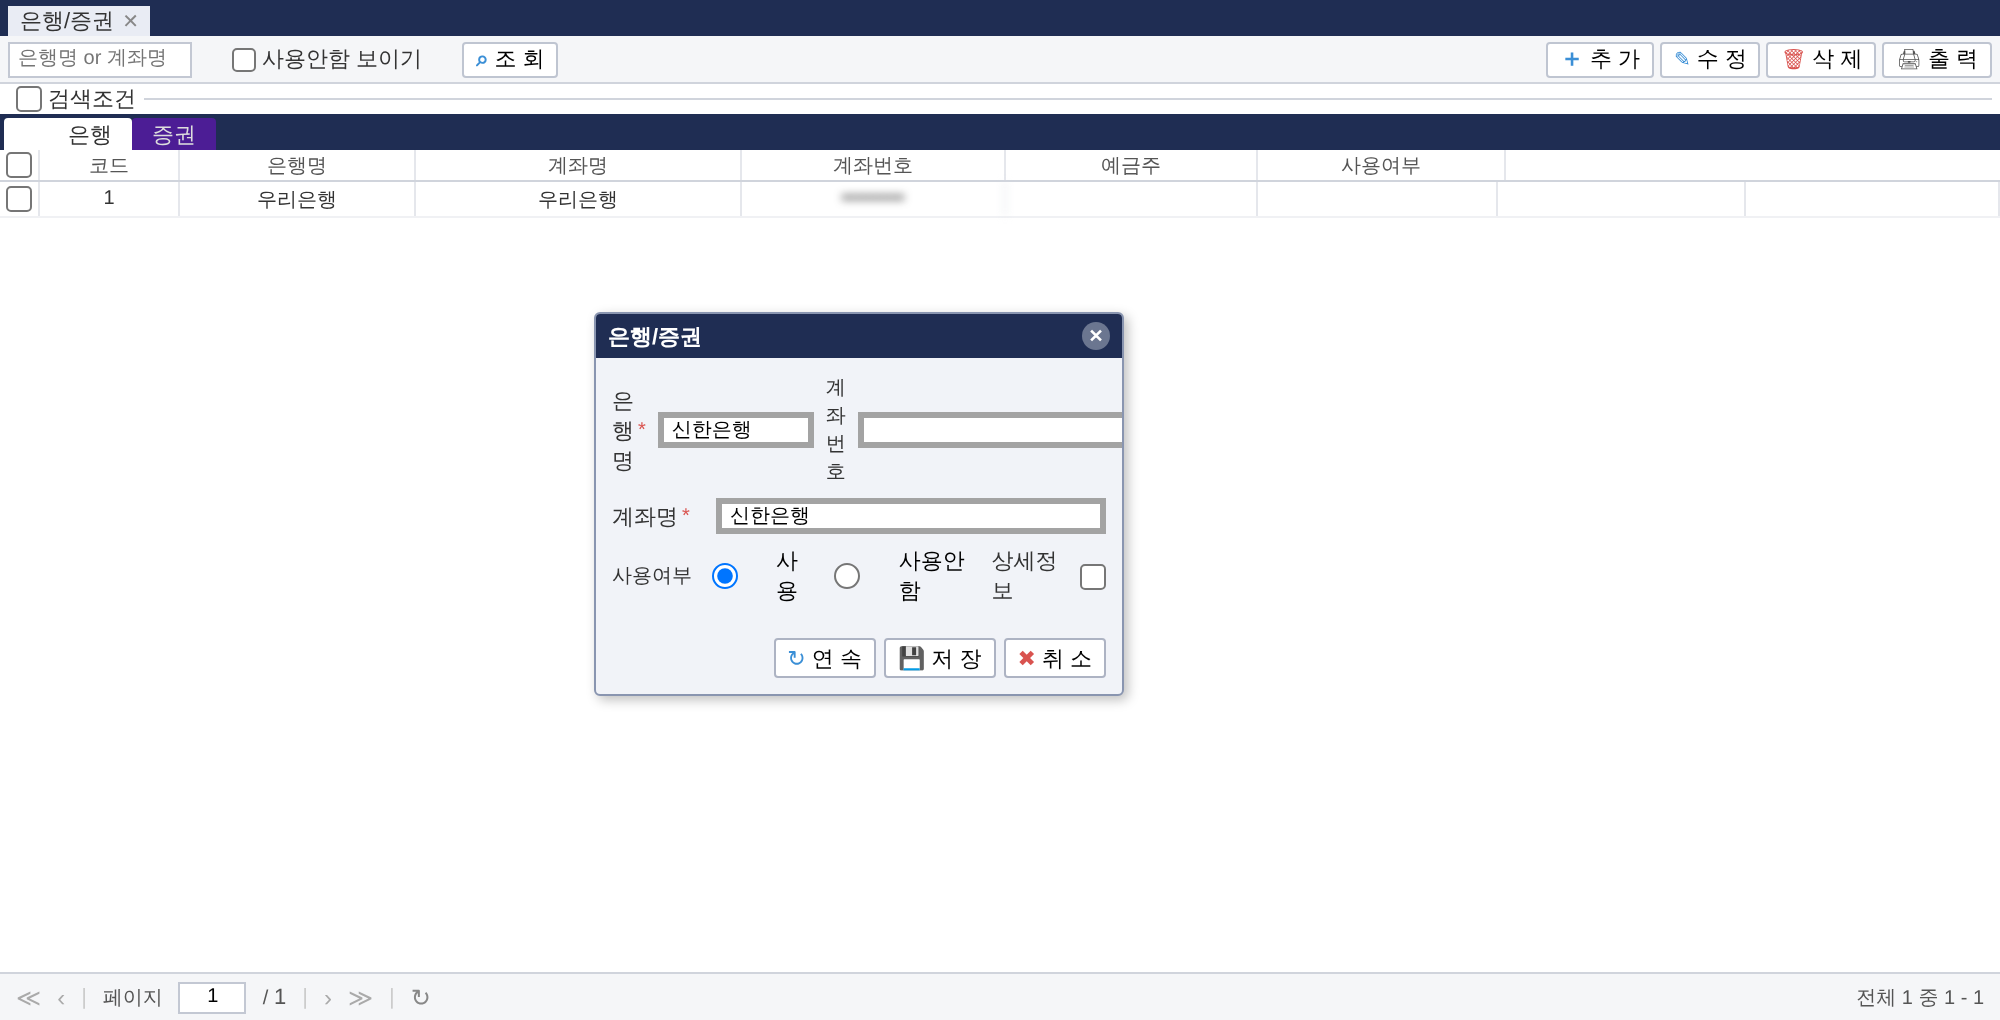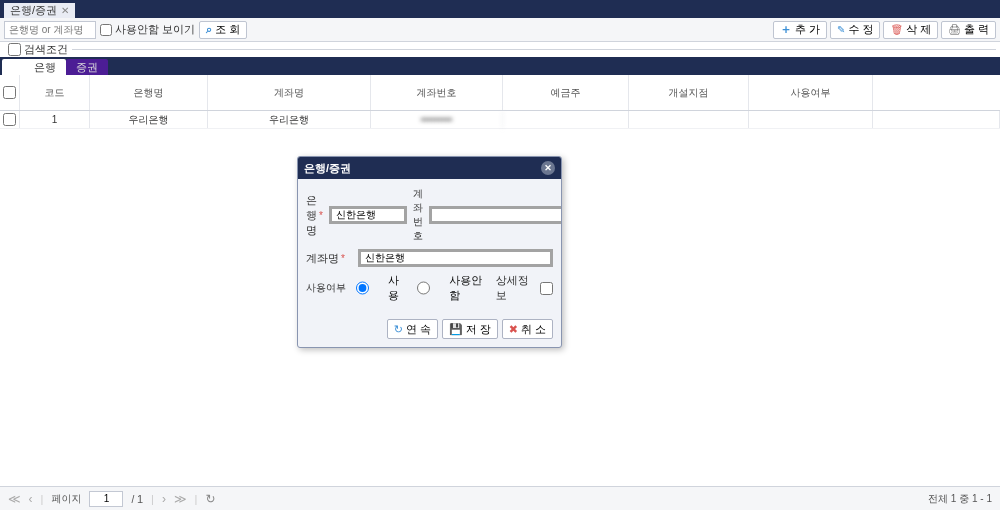--- a/index.html
+++ b/index.html
@@ -2,42 +2,42 @@
 <html><head>
   <meta charset="utf-8">
   <style>
     * { box-sizing: border-box; margin: 0; padding: 0; font-family: "Malgun Gothic", Arial, sans-serif; font-size: 11px; }
     body { background: #fff; width: 1000px; height: 510px; position: relative; overflow: hidden; }
     
     .header-bar { background: #1f2d53; height: 18px; display: flex; align-items: center; padding: 0 4px; }
     .header-tab { background: #e9ecf4; color: #333; padding: 1px 6px; font-size: 10px; display: flex; align-items: center; gap: 4px; height: 15px; margin-top: 3px; }
     .close-x { color: #888; cursor: pointer; font-size: 10px; }
     
-    .toolbar { background: #f5f6f8; border-bottom: 1px solid #d0d4dc; height: 24px; display: flex; align-items: center; padding: 0 4px; gap: 4px; }
+    .toolbar { background: #f5f6f8; border-bottom: 1px solid #d0d4dc; height: 24px; display: flex; align-items: center; padding: 0 4px; gap: 20px; }
     .search-input { border: 1px solid #c3c8d3; height: 18px; width: 92px; padding: 0 4px; font-size: 10px; color: #999; }
     .chk-label { display: flex; align-items: center; gap: 3px; font-size: 10px; color: #333; }
     .chk-label input { width: 12px; height: 12px; }
     .btn { border: 1px solid #bfc5d1; background: #fff; height: 18px; padding: 0 6px; display: flex; align-items: center; gap: 3px; font-size: 10px; cursor: pointer; border-radius: 2px; }
     .btn-icon-search { color: #3b8fd6; font-weight: bold; }
     .toolbar-right { margin-left: auto; display: flex; gap: 3px; }
     .icon-plus { color: #3b8fd6; font-weight: bold; font-size: 12px; }
     .icon-edit { color: #3b8fd6; font-size: 10px; }
     .icon-del { color: #d9534f; font-size: 10px; }
     .icon-print { color: #555; font-size: 10px; }
     
     .fieldset-line { border: none; border-top: 1px solid #d0d4dc; margin: 0 4px; height: 14px; position: relative; }
     .fieldset-line legend { font-size: 10px; color: #333; padding: 0 4px; display: flex; align-items: center; gap: 3px; margin-top: 48px; }
     
     .sub-tabs { background: #1f2d53; height: 18px; display: flex; align-items: flex-end; padding: 0 2px; }
     .sub-tab { padding: 2px 10px; font-size: 10px; border-top-left-radius: 2px; border-top-right-radius: 2px; height: 16px; display: flex; align-items: center; cursor: pointer; }
     .sub-tab.active { background: #fff; color: #333; padding-left: 32px; }
     .sub-tab.inactive { background: #4c1d95; color: #ddd; }
     
     .grid-wrap { position: relative; }
-    .grid-header { background: #fff; border-bottom: 1px solid #d0d4dc; height: 36px; display: flex; }
+    .grid-header { background: #fff; border-bottom: 1px solid #d0d4dc; height: 16px; display: flex; }
     .grid-header .cell, .grid-row .cell { border-right: 1px solid #e5e7ec; display: flex; align-items: center; justify-content: center; font-size: 10px; color: #333; }
     .grid-header .cell { color: #555; }
     .grid-row { height: 18px; display: flex; border-bottom: 1px solid #f0f1f4; }
     .c-chk { width: 20px; }
     .c-code { width: 70px; }
     .c-bank { width: 118px; }
     .c-acctname { width: 163px; }
     .c-acctno { width: 132px; }
     .c-holder { width: 126px; }
     .c-branch { width: 120px; }
@@ -131,21 +131,20 @@
 <div class="grid-wrap">
   <div class="grid-header">
     <div class="cell c-chk">
         <input type="checkbox" style="">
       </div>
     <div class="cell c-code">코드</div>
     <div class="cell c-bank">은행명</div>
     <div class="cell c-acctname">계좌명</div>
     <div class="cell c-acctno">계좌번호</div>
     <div class="cell c-holder">예금주</div>
-    <div class="cell c-branch">개설지점</div>
     <div class="cell c-opendt">사용여부</div>
   </div>
   <div class="grid-row">
     <div class="cell c-chk">
         <input type="checkbox" style="">
       </div>
     <div class="cell c-code">1</div>
     <div class="cell c-bank">우리은행</div>
     <div class="cell c-acctname">우리은행</div>
     <div class="cell c-acctno blurred">•••••••••</div>

